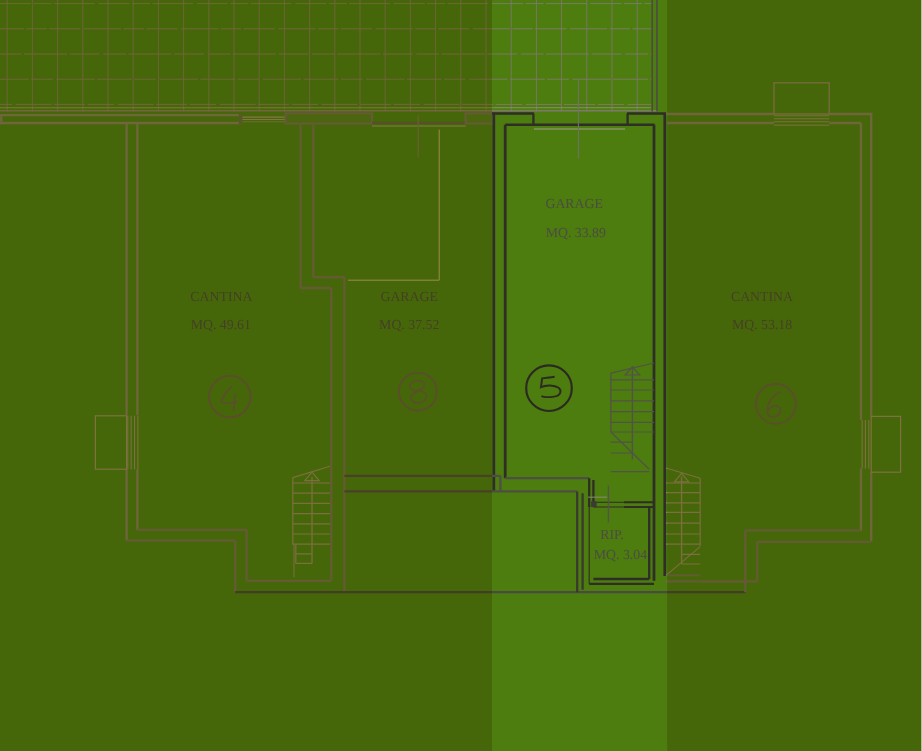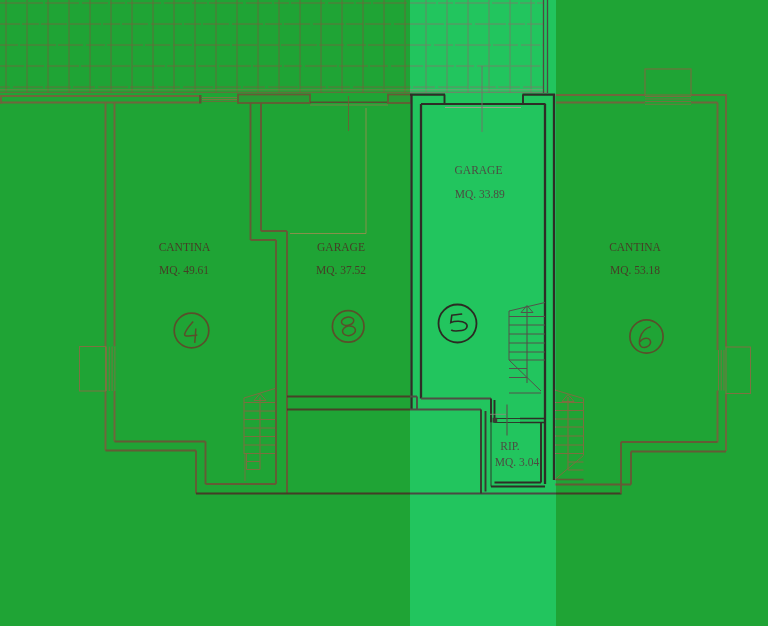--- a/index.html
+++ b/index.html
@@ -1,16 +1,16 @@
 <!DOCTYPE html>
 <html><head>
 <meta charset="utf-8">
 <style>
 html,body{margin:0;padding:0;background:#ffffff;}
-.page{position:relative;width:768px;height:626px;background:#22c55e;overflow:hidden;}
+.page{position:relative;width:768px;height:626px;background:#4d7c0f;overflow:hidden;}
 svg{position:absolute;left:0;top:0;filter:blur(0.3px);}
 .ol{position:absolute;top:0;height:626px;background:#e8d490;mix-blend-mode:multiply;}
 text{font-family:"Liberation Serif", serif;fill:#4c4c42;}
 </style>
 </head>
 <body>
 <div class="page">
 <svg width="768" height="626" viewBox="0 0 768 626" fill="none" stroke-linecap="butt">
 
   <g stroke="#7a7768" stroke-width="0.8">

